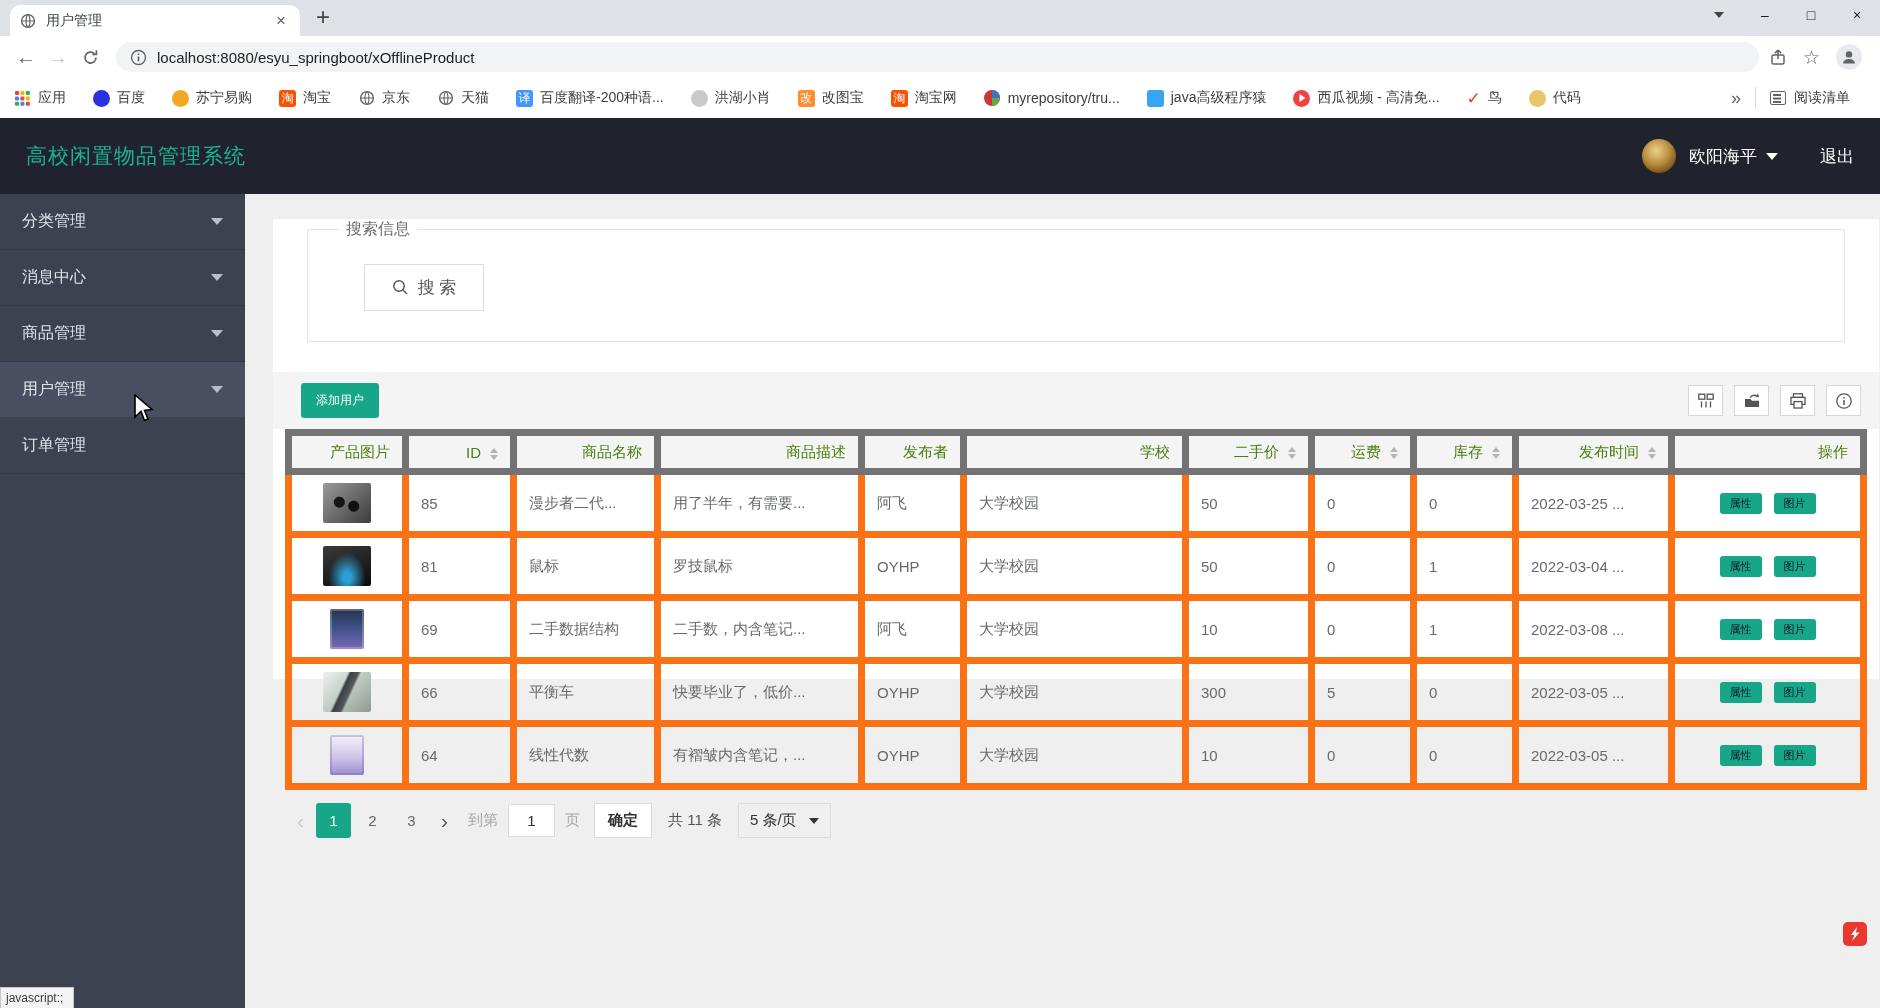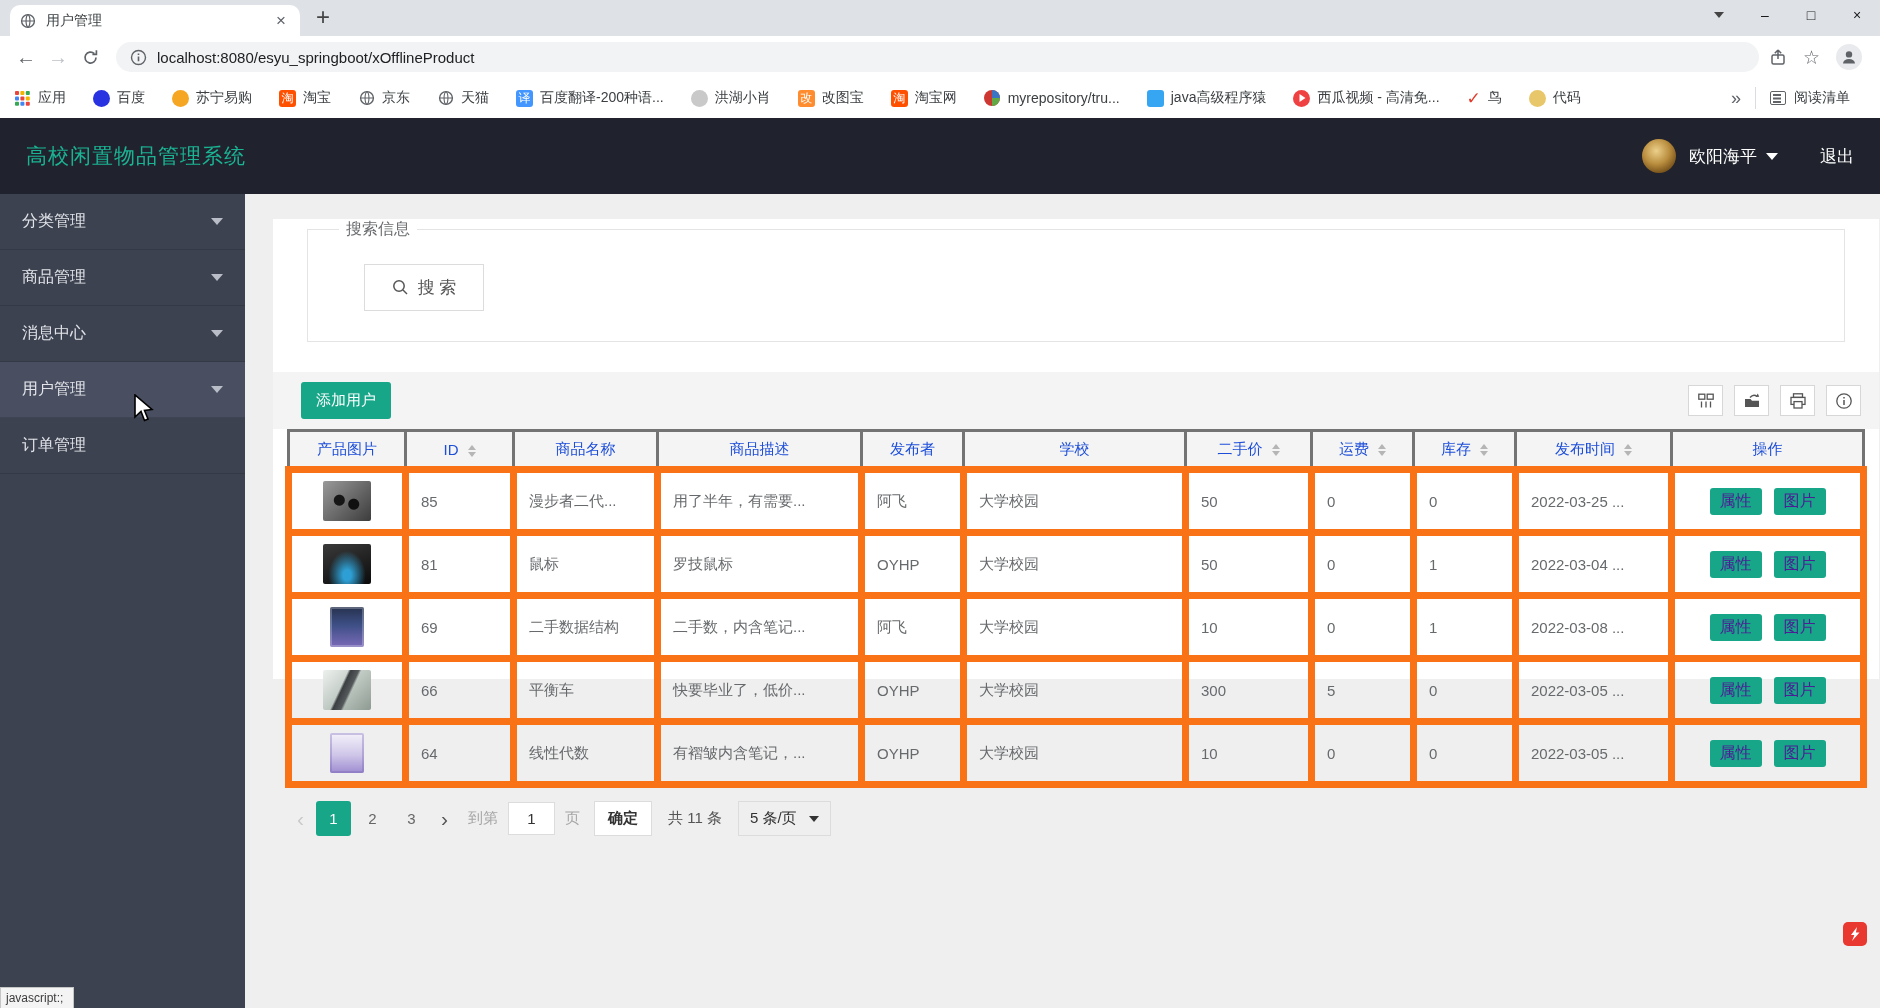--- a/index.html
+++ b/index.html
@@ -68,27 +68,27 @@
   .search-wrap { padding:0 34px; }
   .search-fs { margin:0; border:1px solid #e4e4e4; padding:24px 0 30px 27px; }
   .search-fs legend { font-size:16px; color:#6a6c6f; padding:0 7px; margin-left:4px; }
   .input-group { display:inline-flex; height:47px; vertical-align:middle; }
   .ig-addon { width:126px; background:#f6f6f6; border:1px solid #e1e1e1; display:flex; align-items:center; justify-content:center; font-size:16px; color:#555; }
   .ig-input { width:222px; border:1px solid #e1e1e1; border-left:none; font-size:15px; padding:0 10px; outline:none; color:#333; }
   .search-btn { margin-left:29px; height:47px; width:120px; background:#fff; border:1px solid #dcdcdc;
                 font-size:17px; color:#555; display:inline-flex; align-items:center; justify-content:center; gap:9px; vertical-align:middle; }
 
   .panel-strip { margin-top:30px; background:#f4f4f5; height:57px; display:flex; align-items:center; padding:0 18px 0 28px; }
-  .add-btn { background:var(--accent-dark,#18a689); color:#fff; border:none; font-size:15px; padding:9px 15px; border-radius:3px; }
+  .add-btn { background:var(--accent-dark,#18a689); color:#fff; border:none; font-size:12px; padding:9px 15px; border-radius:3px; }
   .tool-icons { margin-left:auto; display:flex; gap:11px; }
   .tool-btn { width:35px; height:31px; background:#fff; border:1px solid #d7d7d7; display:flex; align-items:center; justify-content:center; }
 
   table.data { border-collapse:collapse; table-layout:fixed; margin:0 12px; width:1575px; font-size:15px; color:#676a6c; }
-  table.data th { background:#f4f4f5; font-weight:normal; color:#1d4ed8; text-align:center; height:39px;
-                  padding:0 12px; border:3px solid #737373; }
+  table.data th { background:#f4f4f5; font-weight:normal; color:#4d7c0f; text-align:right; height:39px;
+                  padding:0 12px; border:7px solid #737373; }
   table.data td { border:7px solid #f97316; height:63px; padding:0 12px; overflow:hidden; white-space:nowrap; }
   th.center, td.center { text-align:center; }
   .caret-sort { display:inline-flex; flex-direction:column; gap:2px; margin-left:9px; vertical-align:middle; }
   .caret-sort i { display:block; width:0; height:0; border-left:4px solid transparent; border-right:4px solid transparent; }
   .caret-sort .up { border-bottom:5px solid #b5b5b5; }
   .caret-sort .dn { border-top:5px solid #b5b5b5; }
 
   .thumb { width:48px; height:40px; border-radius:2px; margin:0 auto; }
   .thumb--earbuds { background:
       radial-gradient(circle at 34% 48%, #161616 5px, rgba(0,0,0,0) 6px),
@@ -98,21 +98,21 @@
       radial-gradient(ellipse at 50% 78%, #2e9fd4 12%, rgba(46,159,212,0) 55%),
       linear-gradient(160deg,#3a3a3a,#0b0b0b); }
   .thumb--book-blue { width:34px; background:linear-gradient(180deg,#27324e 0%, #3d4f86 45%, #7a6ab8 100%);
       box-shadow:inset 0 0 0 2px rgba(255,255,255,0.25); }
   .thumb--scooter { background:
       linear-gradient(115deg, rgba(0,0,0,0) 38%, #3c3f41 42%, #55595b 54%, rgba(0,0,0,0) 58%),
       linear-gradient(135deg,#eef1ee 0%,#b9c4bd 55%,#8d9a92 100%); }
   .thumb--book-purple { width:34px; background:linear-gradient(180deg,#f4f2fa 0%,#cfc6e8 55%,#9d8cd0 100%);
       box-shadow:inset 0 0 0 2px rgba(120,100,180,0.35); }
 
-  .act-btn { background:var(--accent-dark,#18a689); color:#4c1d95; border:none; font-size:16px; padding:3px 10px; border-radius:3px; margin:0 6px; }
+  .act-btn { background:var(--accent-dark,#18a689); color:#0f172a; border:none; font-size:11px; padding:3px 10px; border-radius:3px; margin:0 6px; }
 
   .pagination { display:flex; align-items:center; margin:13px 0 0 14px; font-size:15px; color:#666; }
   .pg-prev { color:#c9c9c9; font-size:21px; padding:0 10px; }
   .pg-next { color:#555; font-size:21px; padding:0 10px; }
   .pg-num { min-width:35px; height:35px; display:flex; align-items:center; justify-content:center; border-radius:3px; margin:0 2px; }
   .pg-num.active { background:var(--accent-dark,#18a689); color:#fff; }
   .goto-label,.goto-unit { color:#a6a6a6; margin:0 10px; }
   .goto-input { width:47px; height:33px; border:1px solid #dcdcdc; text-align:center; font-size:15px; color:#333; outline:none; }
   .confirm-btn { height:35px; padding:0 13px; background:#fff; border:1px solid #dcdcdc; font-size:15px; font-weight:bold; color:#333; margin-left:4px; }
   .total { margin-left:16px; color:#555; }
@@ -301,25 +301,25 @@
   </div>
 </div>
 
 <div class="app-body">
   <div class="sidebar" id="sidebar">
       <div class="side-item">
         <span>分类管理</span>
         <span class="side-caret"></span>
       </div>
       <div class="side-item">
+        <span>消息中心</span>
+        <span class="side-caret"></span>
+      </div>
+      <div class="side-item">
         <span>商品管理</span>
-        <span class="side-caret"></span>
-      </div>
-      <div class="side-item">
-        <span>消息中心</span>
         <span class="side-caret"></span>
       </div>
       <div class="side-item active">
         <span>用户管理</span>
         <span class="side-caret"></span>
       </div>
       <div class="side-item">
         <span>订单管理</span>
       </div>
     </div>

